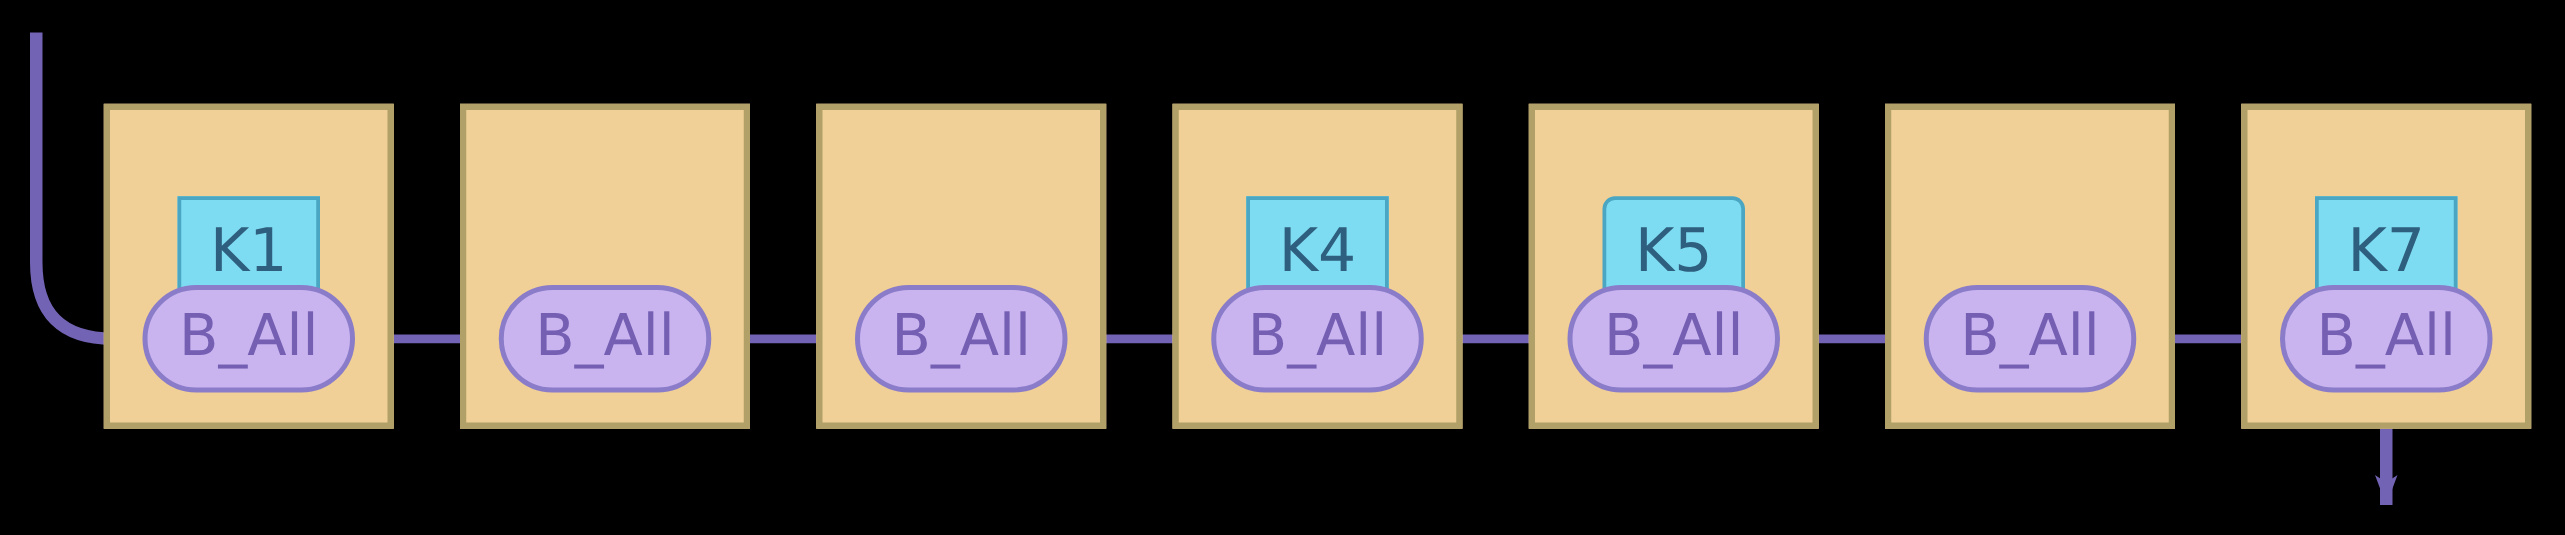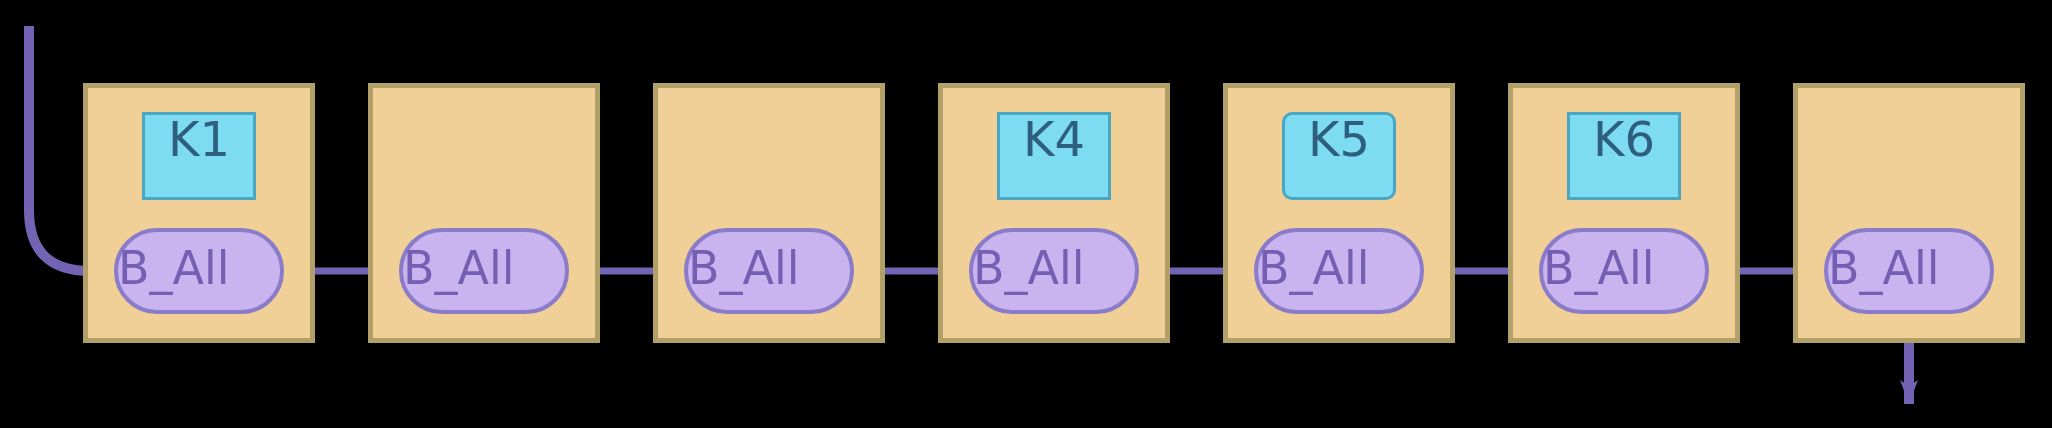--- a/index.html
+++ b/index.html
@@ -30,39 +30,40 @@
     border: 5px solid var(--cell-border);
   }
   .key {
     position: absolute;
     width: 114px;
     height: 88px;
     box-sizing: border-box;
     background: var(--key-fill);
     border: 3px solid var(--key-border);
     display: flex;
-    align-items: flex-start;
+    align-items: center;
     justify-content: center;
+    margin-top: 45px;
   }
   .key-label {
     color: var(--key-text);
     font-size: 48px;
     line-height: 1;
   }
   .bucket {
     position: absolute;
     width: 170px;
     height: 86px;
     box-sizing: border-box;
     background: var(--bucket-fill);
     border: 4px solid var(--bucket-border);
     border-radius: 43px;
     display: flex;
     align-items: center;
-    justify-content: flex-start;
+    justify-content: center;
   }
   .bucket-label {
     color: var(--bucket-text);
     font-size: 46px;
     line-height: 1;
     margin-top: -6px;
   }
 </style>
 </head>
 <body>
@@ -126,27 +127,27 @@
     <div class="cell" style="left: 1223px; top: 83px;">
       <div class="key" style="left: 54px; top: 24px; border-radius: 10px;">
         <span class="key-label">K5</span>
       </div>
       <div class="bucket" style="left: 26px; top: 140px;">
         <span class="bucket-label">B_All</span>
       </div>
     </div>
 
     <div class="cell" style="left: 1508px; top: 83px;">
-      <div class="key" style="left: 54px; top: 24px;">
-        <span class="key-label">K6</span>
-      </div>
       <div class="bucket" style="left: 26px; top: 140px;">
         <span class="bucket-label">B_All</span>
       </div>
     </div>
 
     <div class="cell" style="left: 1793px; top: 83px;">
+      <div class="key" style="left: 54px; top: 24px;">
+        <span class="key-label">K7</span>
+      </div>
       <div class="bucket" style="left: 26px; top: 140px;">
         <span class="bucket-label">B_All</span>
       </div>
     </div>
 
 </div>
 
 </body></html>

